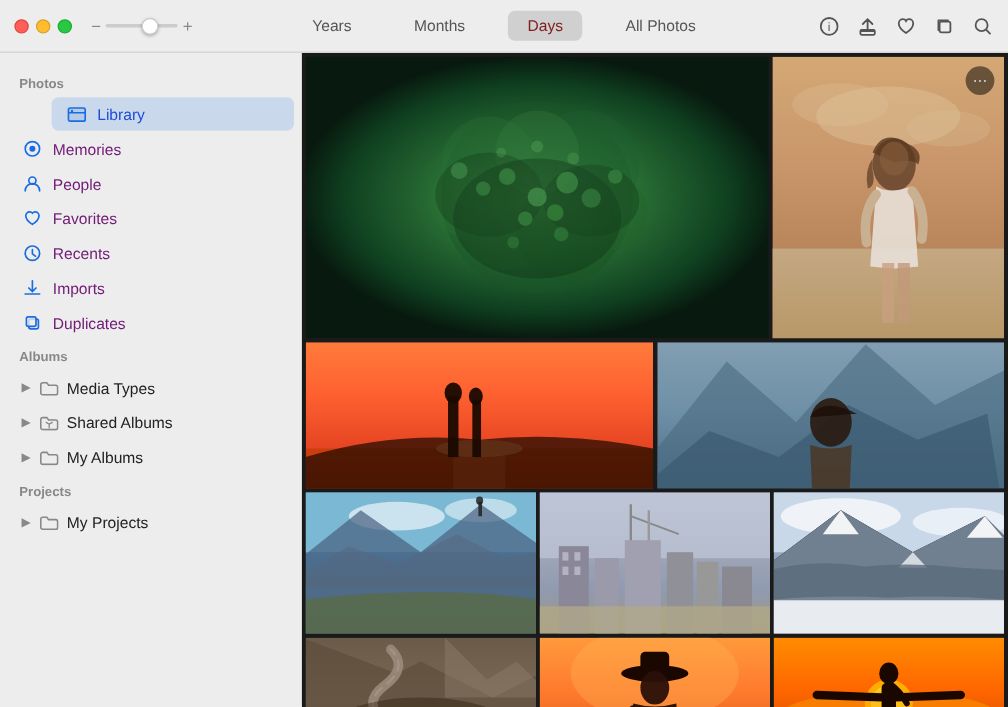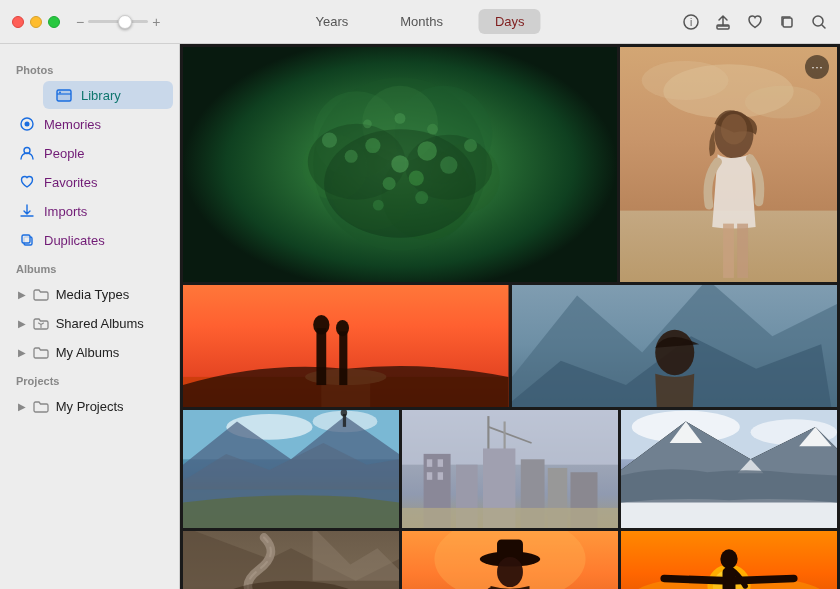--- a/index.html
+++ b/index.html
@@ -114,21 +114,21 @@
 
     
     .main {
       display: flex;
       flex: 1;
       overflow: hidden;
     }
 
     
     .sidebar {
-      width: 180px;
+      width: 252px;
       background: rgba(236,236,236,0.85);
       border-right: 1px solid #d0d0d0;
       flex-shrink: 0;
       overflow-y: auto;
       padding: 12px 0;
     }
     .sidebar-section-label {
       font-size: 11px;
       font-weight: 600;
       color: #888;
@@ -142,21 +142,21 @@
       gap: 8px;
       padding: 5px 12px;
       cursor: pointer;
       border-radius: 6px;
       margin: 1px 6px;
       font-size: 13px;
       color: #701a75;
     }
     .sidebar-item.active {
       background: rgba(0,100,220,0.15);
-      color: #0f766e;
+      color: #1d4ed8;
       margin-left: 43px;
     }
     .sidebar-item .icon {
       width: 18px;
       height: 18px;
       display: flex;
       align-items: center;
       justify-content: center;
       font-size: 15px;
       flex-shrink: 0;
@@ -249,20 +249,21 @@
     <div class="slider-track">
       <div class="slider-thumb"></div>
     </div>
     <span class="zoom-plus">+</span>
   </div>
 
   <div class="tab-group">
     <div class="tab">Years</div>
     <div class="tab">Months</div>
     <div class="tab active">Days</div>
+    <div class="tab">All Photos</div>
   </div>
 
   <div class="toolbar-icons">
     <div class="toolbar-icon">
       <svg width="16" height="16" viewBox="0 0 16 16" fill="none">
         <circle cx="8" cy="8" r="7" stroke="#555" stroke-width="1.5"></circle>
         <text x="8" y="12" text-anchor="middle" fill="#555" font-size="10" font-family="Arial">i</text>
       </svg>
     </div>
     <div class="toolbar-icon">
@@ -331,20 +332,29 @@
 
     <div class="sidebar-item">
       <span class="icon blue">
         <svg width="16" height="16" viewBox="0 0 16 16" fill="none">
           <path d="M8 13C8 13 2.5 9.5 2.5 5.8C2.5 4 3.9 2.5 5.8 2.5C6.7 2.5 7.5 2.9 8 3.6C8.5 2.9 9.3 2.5 10.2 2.5C12.1 2.5 13.5 4 13.5 5.8C13.5 9.5 8 13 8 13Z" stroke="#1a6de0" stroke-width="1.4"></path>
         </svg>
       </span>
       <span>Favorites</span>
     </div>
 
+    <div class="sidebar-item">
+      <span class="icon blue">
+        <svg width="16" height="16" viewBox="0 0 16 16" fill="none">
+          <circle cx="8" cy="8" r="6" stroke="#1a6de0" stroke-width="1.4"></circle>
+          <path d="M8 5v3.5l2.5 2" stroke="#1a6de0" stroke-width="1.4" stroke-linecap="round"></path>
+        </svg>
+      </span>
+      <span>Recents</span>
+    </div>
 
     <div class="sidebar-item">
       <span class="icon blue">
         <svg width="16" height="16" viewBox="0 0 16 16" fill="none">
           <path d="M8 2v9M5 8l3 3 3-3" stroke="#1a6de0" stroke-width="1.4" stroke-linecap="round"></path>
           <path d="M2 13h12" stroke="#1a6de0" stroke-width="1.4" stroke-linecap="round"></path>
         </svg>
       </span>
       <span>Imports</span>
     </div>

